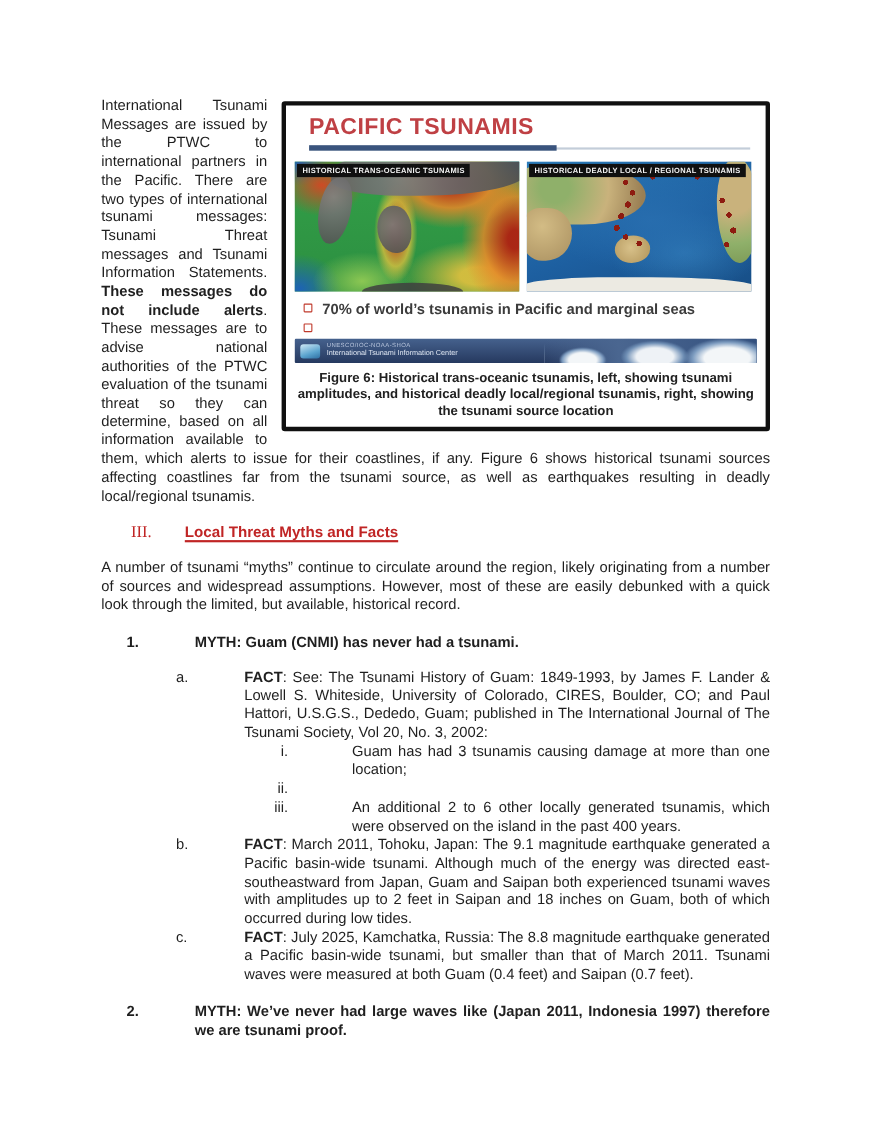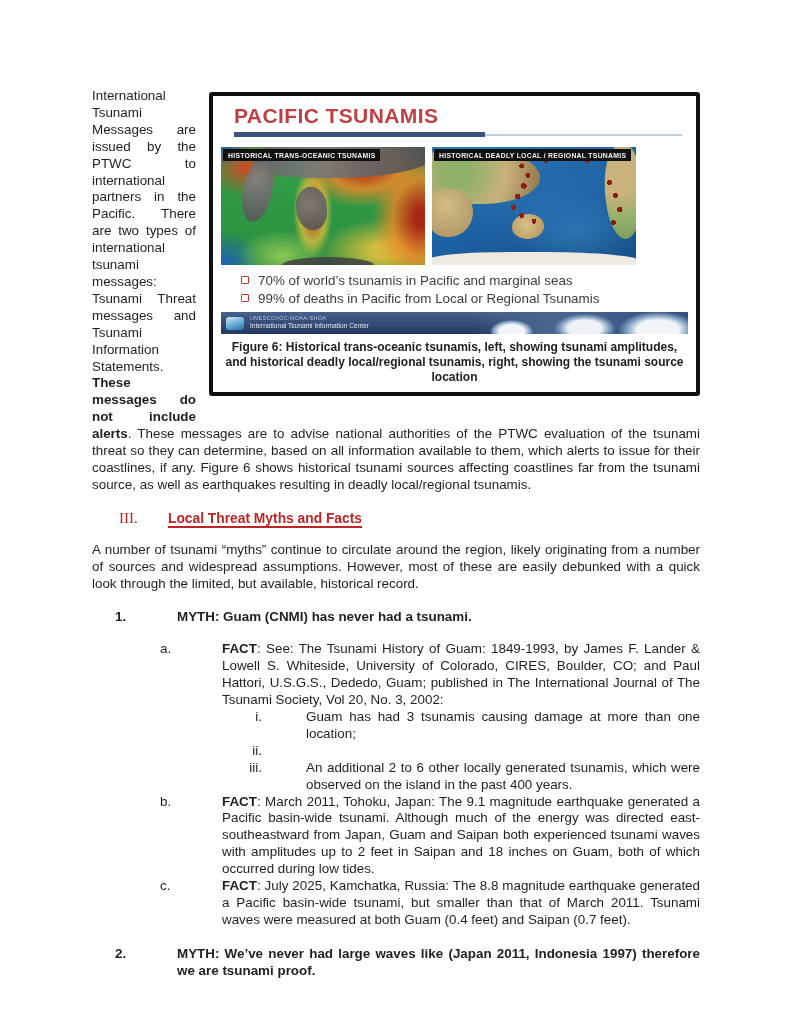--- a/index.html
+++ b/index.html
@@ -6,21 +6,21 @@
     --fig_red:#bf4044; --sec_red:#c02525; --bullet_red:#c0392b;
     --rule_navy:#3a547d; --footer_navy:#26395f; --ink:#1f1f1f;
   }
   *{box-sizing:border-box}
   html,body{margin:0;padding:0}
   body{width:791px;height:1024px;background:#ffffff;overflow:hidden;
        font-family:"Liberation Sans",sans-serif;color:var(--ink);}
   .page{position:relative;width:791px;height:1024px;padding:88px 91px 0 92px;}
 
   
-  .fig{float:right;width:491px;margin:4px 0 14px 13px;border:4px solid #101010;
+  .fig{float:right;width:444px;margin:4px 0 14px 13px;border:4px solid #101010;
        border-radius:3px;background:#fff;padding:7px 8px 5px;}
   .fig-title{font-size:21px;font-weight:bold;color:var(--fig_red);
              letter-spacing:.4px;margin:1px 0 4px 13px;}
   .fig-rule{position:relative;height:7px;margin:0 6px 8px 13px;}
   .fig-rule .thin{position:absolute;top:2px;left:0;right:0;height:2px;background:#c3cdd9;}
   .fig-rule .thick{position:absolute;top:0;left:0;width:56%;height:5px;background:var(--rule_navy);}
   .maps{display:flex;gap:7px;}
   .map{position:relative;width:204px;height:118px;overflow:hidden;}
   .map-label{position:absolute;top:2px;left:2px;z-index:6;background:#101010;color:#f3f3f3;
              font-size:6.8px;font-weight:bold;letter-spacing:.3px;padding:2.5px 5px;white-space:nowrap;}
@@ -69,22 +69,22 @@
     radial-gradient(3.5px 3.5px at 44% 58%, #8e1b10 70%, transparent 71%),
     radial-gradient(3.5px 3.5px at 50% 63%, #8e1b10 70%, transparent 71%),
     radial-gradient(3px 3px at 56% 12%, #8e1b10 70%, transparent 71%),
     radial-gradient(3px 3px at 66% 9%, #8e1b10 70%, transparent 71%),
     radial-gradient(3px 3px at 76% 12%, #8e1b10 70%, transparent 71%),
     radial-gradient(3.5px 3.5px at 87% 30%, #8e1b10 70%, transparent 71%),
     radial-gradient(3.5px 3.5px at 90% 41%, #8e1b10 70%, transparent 71%),
     radial-gradient(4px 4px at 92% 53%, #8e1b10 70%, transparent 71%),
     radial-gradient(3.5px 3.5px at 89% 64%, #8e1b10 70%, transparent 71%);}
   .fig-bullets{margin:8px 0 3px;padding:0 0 0 8px;list-style:none;}
-  .fig-bullets li{display:flex;align-items:flex-start;gap:9px;margin:3px 12px;
-                  font-size:13.4px;font-weight:normal;color:#3c3c3c;}
+  .fig-bullets li{display:flex;align-items:flex-start;gap:9px;margin:3px 0;
+                  font-size:13.4px;font-weight:bold;color:#3c3c3c;}
   .bullet-box{flex:0 0 auto;width:8px;height:8px;border:1.6px solid var(--bullet_red);
               border-radius:1px;margin-top:3px;}
   .fig-footer{position:relative;height:22px;margin-top:6px;border-radius:1px;overflow:hidden;
               display:flex;align-items:center;background:linear-gradient(#45618d,var(--footer_navy));}
   .itic-logo{flex:0 0 auto;width:18px;height:13px;margin-left:5px;border-radius:3px;
              background:linear-gradient(160deg,#cfe9f5,#5ba4cf 60%,#2e6fa3);}
   .org{margin-left:6px;line-height:1.3;z-index:2;}
   .org-l1{font-size:5.4px;color:#b9c6dd;letter-spacing:.4px;}
   .org-l2{font-size:6.6px;color:#dfe6f2;}
   .wave-art{position:absolute;right:0;top:0;width:46%;height:100%;background:
@@ -105,21 +105,21 @@
   .sec-intro{margin:15px 0 17px;}
 
   .row{display:flex;}
   .num-col{flex:0 0 22px;}
   .txt-col{flex:1;text-align:justify;padding-left:40px;}
   .myth-title{padding-left:23px;font-weight:bold;margin-top:16px;font-size:13.4px;line-height:16.9px;}
   .fact{padding-left:68px;font-size:13.4px;line-height:16.9px;}
   .fact-first{margin-top:15px;}
   .sub{padding-left:140px;font-size:13.4px;line-height:16.9px;}
   .sub .num-col{flex:0 0 30px;text-align:right;}
-  .sub .txt-col{margin-left:4px;}
+  .sub .txt-col{margin-left:18px;}
   .myth2{margin-top:17px;}
   b{font-weight:bold;}
 </style>
 </head>
 <body>
 
 <div class="page">
 
   <div>
     <div class="fig">
@@ -146,21 +146,20 @@
           <span class="land rm-sources"></span>
         </div>
       </div>
       <ul class="fig-bullets">
         <li>
           <span class="bullet-box"></span>
           <span>70% of world’s tsunamis in Pacific and marginal seas</span>
         </li>
         <li>
           <span class="bullet-box"></span>
-          <span>99% of deaths in Pacific from Local or Regional Tsunamis</span>
         </li>
       </ul>
       <div class="fig-footer">
         <span class="itic-logo"></span>
         <span class="org">
           <div class="org-l1">UNESCO/IOC-NOAA-SHOA</div>
           <div class="org-l2">International Tsunami Information Center</div>
         </span>
         <span class="wave-art"></span>
       </div>

